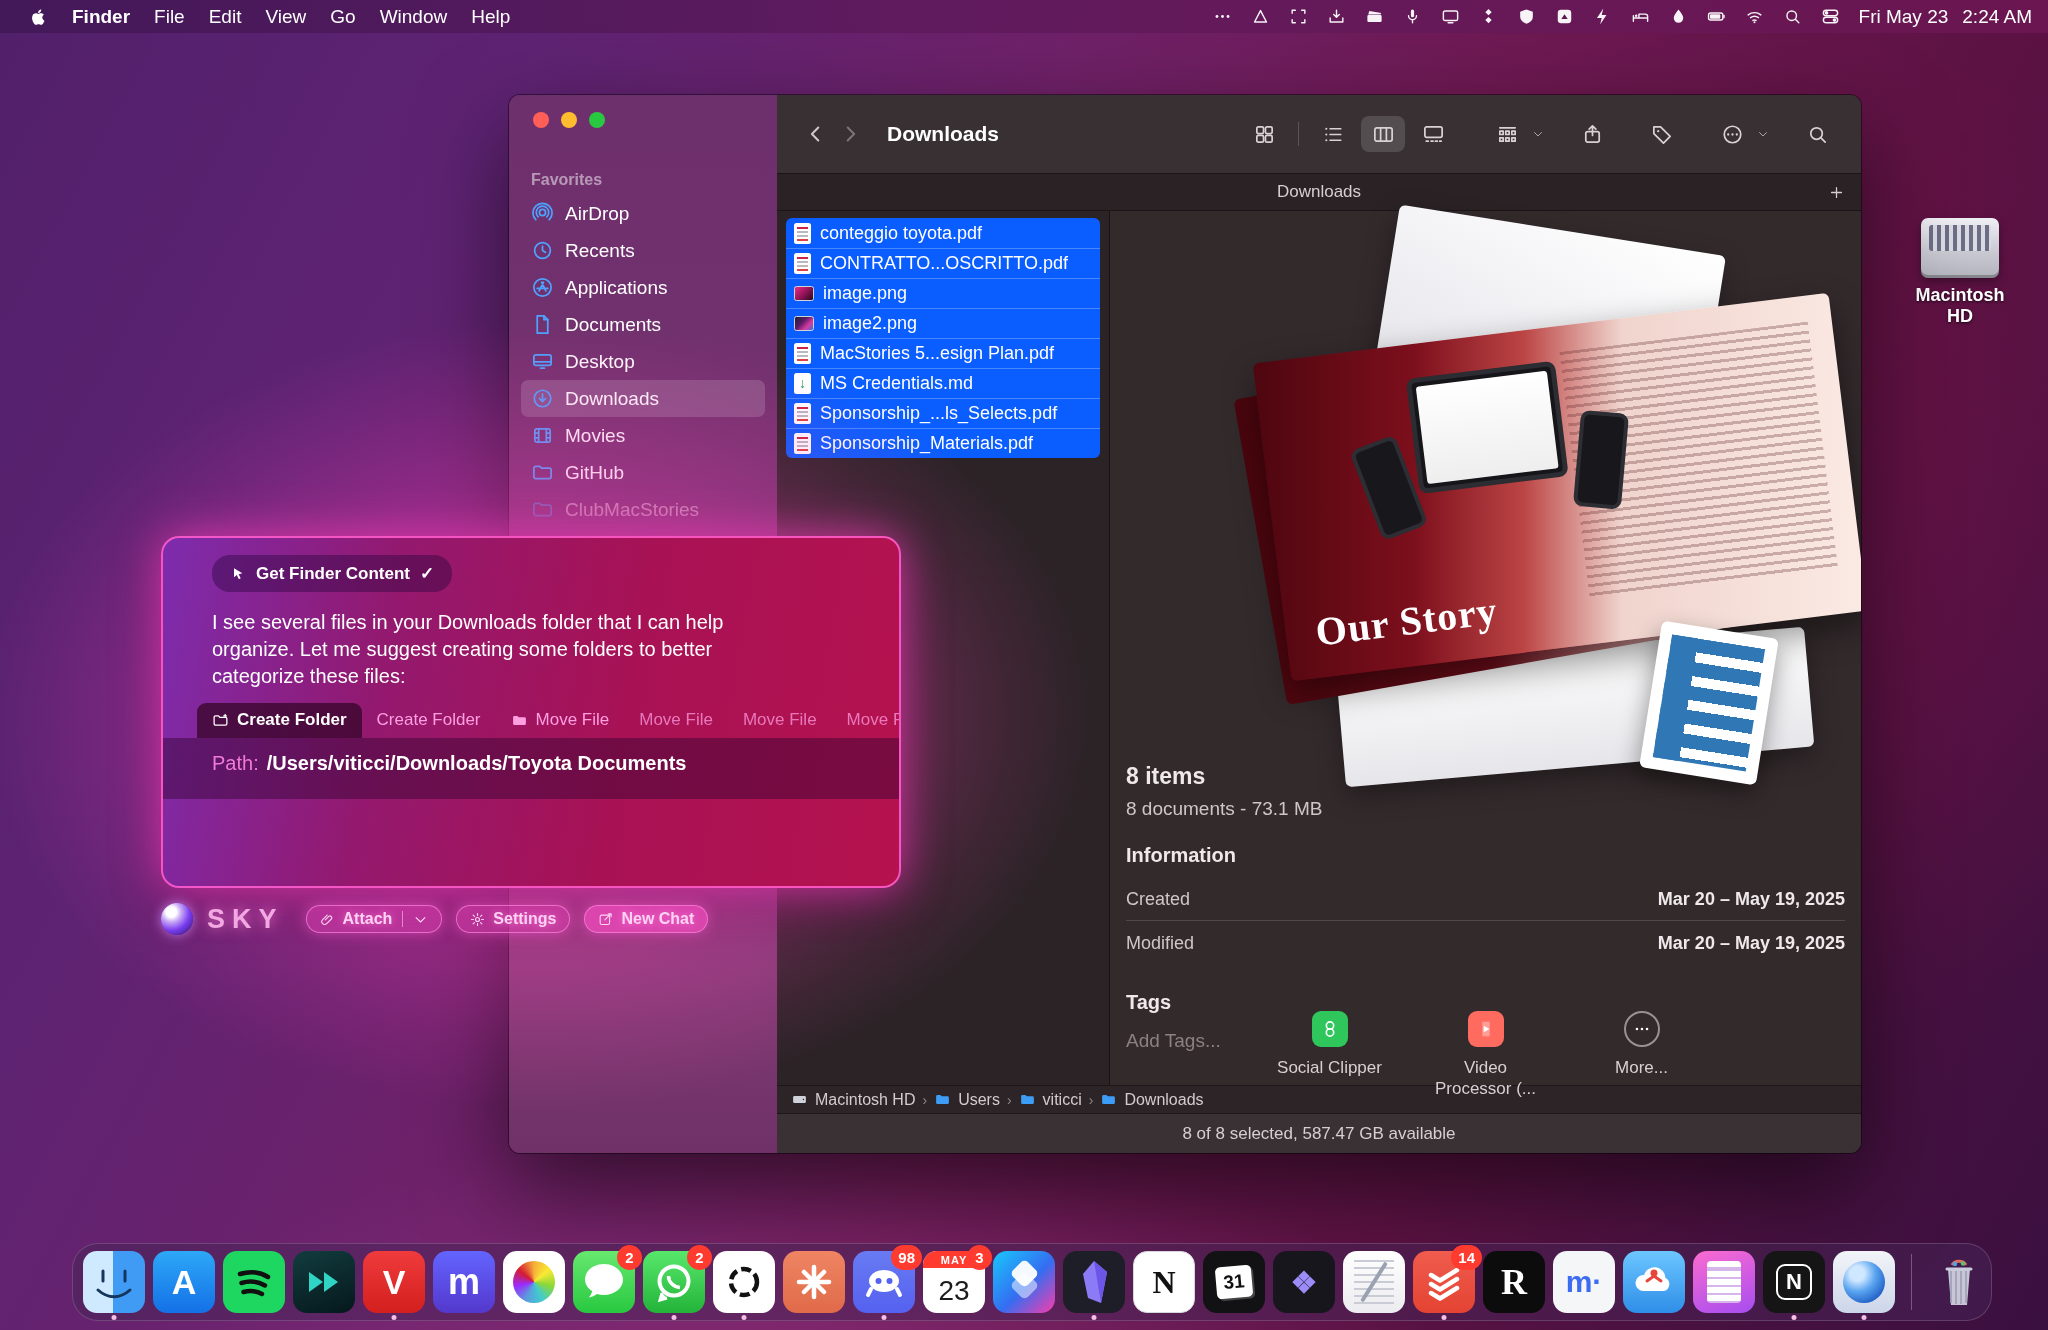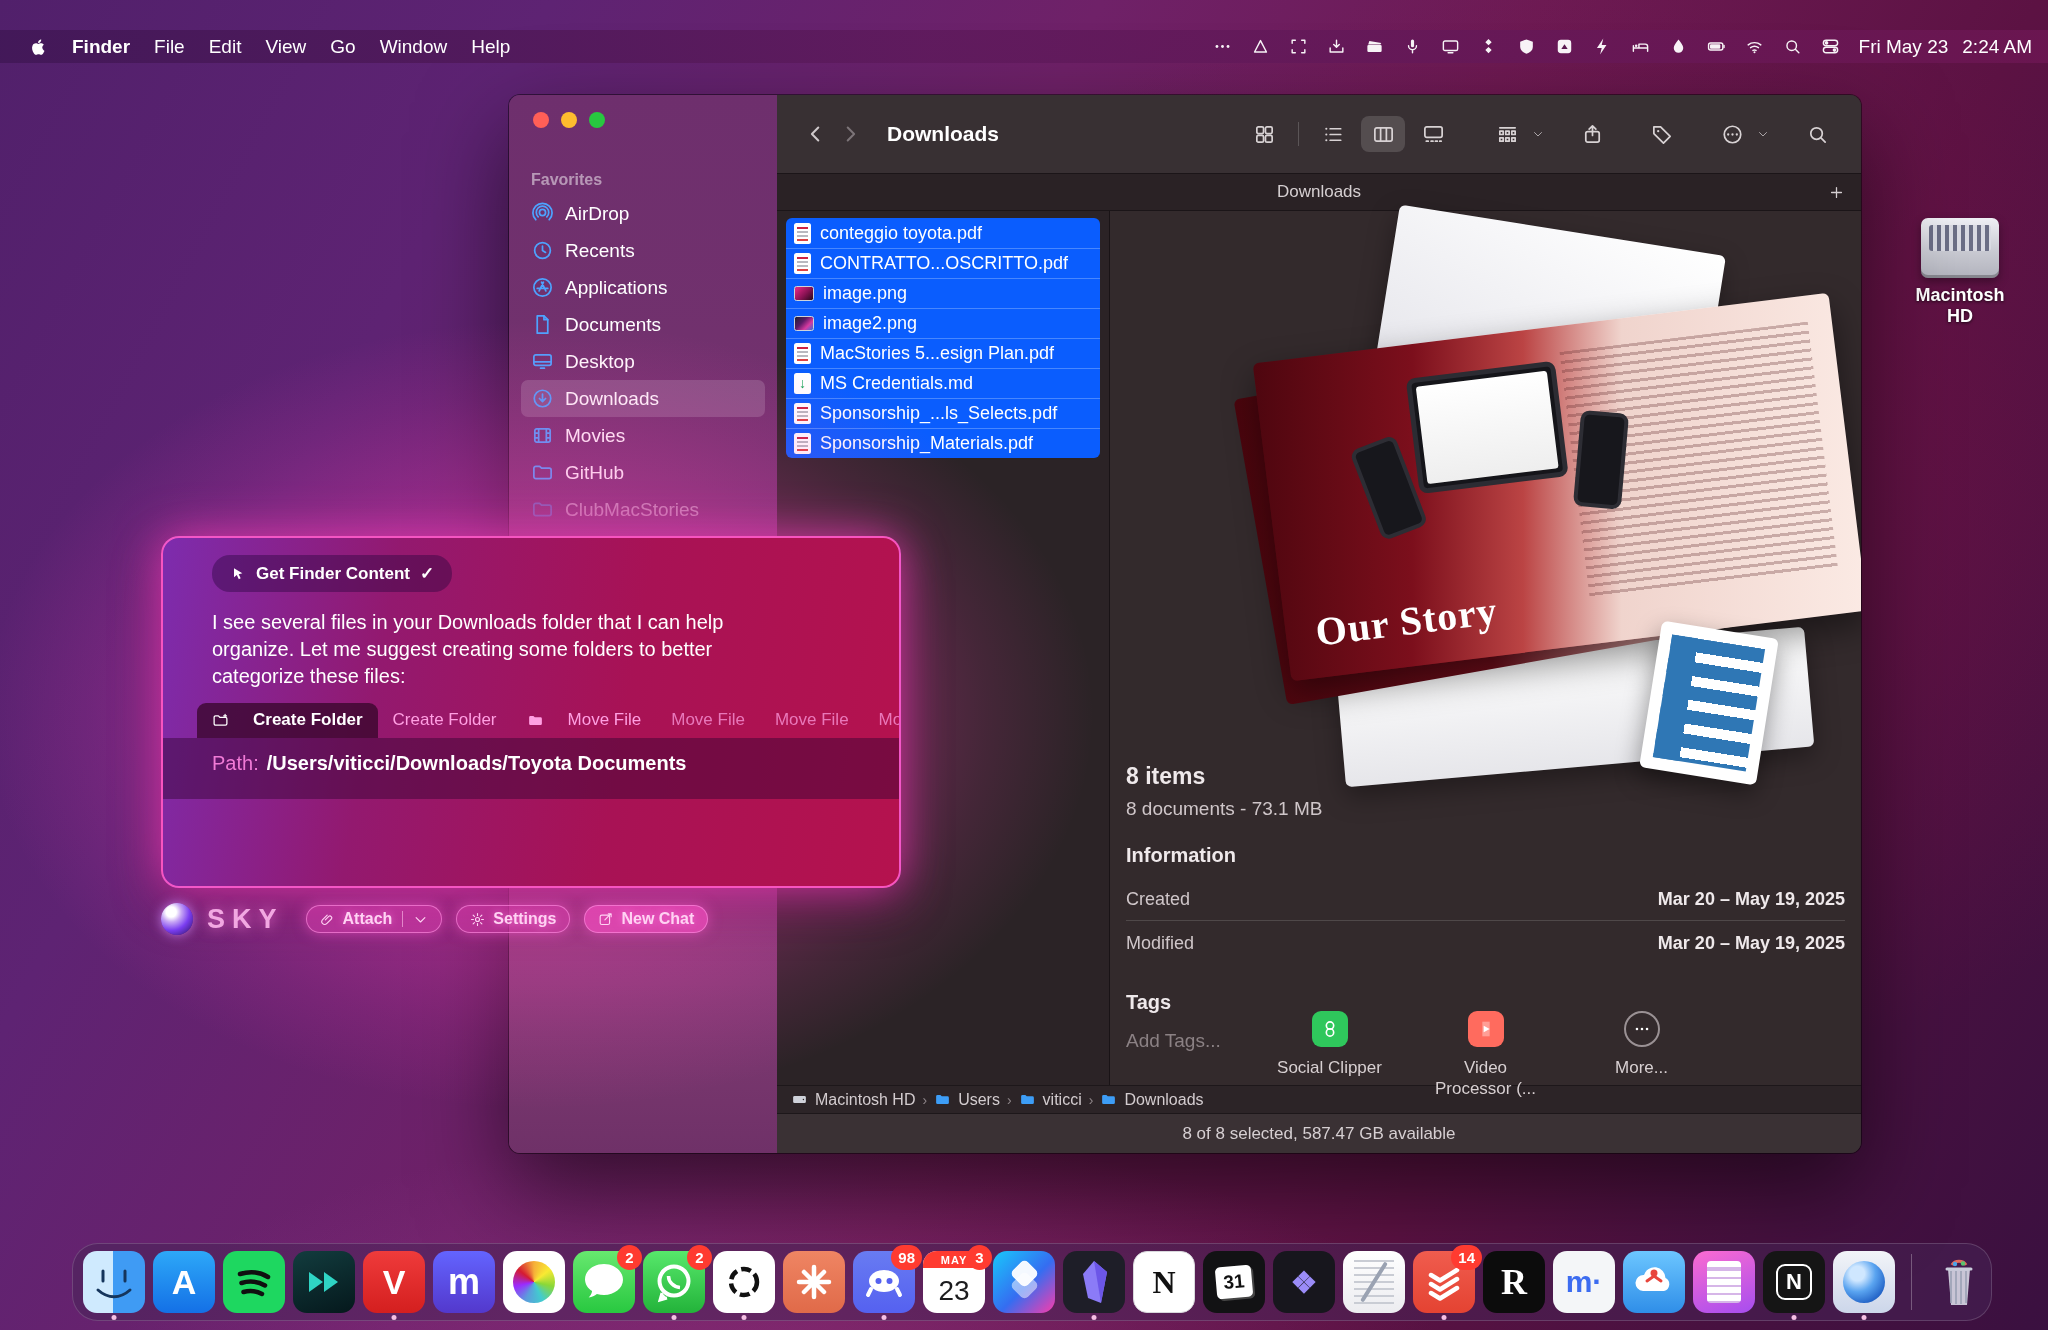--- a/index.html
+++ b/index.html
@@ -14,21 +14,21 @@
     color:#fff;
   }
   svg { display:block; }
   .ic { display:flex; align-items:center; justify-content:center; }
 
   
   #menubar {
     position:absolute; top:0; left:0; right:0; height:33px; z-index:90;
     display:flex; align-items:center; padding:0 16px;
     background:linear-gradient(90deg, rgba(66,24,88,.95), rgba(94,26,92,.88) 45%, rgba(108,22,82,.88));
-    font-size:19px; color:#fff;margin-top:30px;
+    font-size:19px; color:#fff;
   }
   .mb-left { display:flex; align-items:center; }
   .mb-item { padding:0 12px; }
   .mb-item.app { font-weight:bold; }
   .mb-apple svg { width:20px; height:20px; }
   .mb-right { margin-left:auto; display:flex; align-items:center; gap:19px; }
   .mb-right .st { width:19px; height:19px; opacity:.95; }
   .mb-clock { display:flex; gap:14px; font-size:19px; }
 
   
@@ -175,21 +175,21 @@
     box-shadow:0 0 46px rgba(255,70,195,.75), 0 18px 50px rgba(80,0,60,.45);
     overflow:hidden; }
   .as-q { display:flex; align-items:center; gap:12px; padding:24px 30px 0; font-size:19px; color:#ef86d8; }
   .as-q .ic { width:15px; height:15px; color:#e0aee0; flex:none; }
   .as-reply { padding:17px 30px 0 49px; font-size:20px; color:#fff; }
   .as-chip { margin:17px 0 0 49px; display:inline-flex; align-items:center; gap:10px;
     background:rgba(40,4,62,.42); border-radius:18px; padding:8px 18px; font-size:17px; font-weight:bold; color:#fff; }
   .as-chip .ic { width:16px; height:16px; }
   .as-msg { padding:17px 30px 0 49px; font-size:20px; line-height:1.35; color:#fff; max-width:660px; }
   .as-tabs { display:flex; align-items:flex-end; gap:0; margin-top:15px; padding:0 0 0 34px; height:33px; font-size:17px; }
-  .as-tab { padding:7px 15px 8px; color:#ff9fe2; display:flex; align-items:center; gap:24px; white-space:nowrap; }
+  .as-tab { padding:7px 15px 8px; color:#ff9fe2; display:flex; align-items:center; gap:8px; white-space:nowrap; }
   .as-tab .ic { width:17px; height:17px; }
   .as-tab.sel { background:rgba(56,6,44,.78); border-radius:9px 9px 0 0; color:#fff; font-weight:bold; }
   .as-tab.dim { opacity:.72; }
   .as-path { background:rgba(48,4,48,.45); padding:14px 30px 24px 49px; font-size:20px; }
   .as-path .pl { color:#f07ad6; margin-right:8px; }
   .as-path .pv { color:#fff; font-weight:bold; }
   .as-foot { display:flex; justify-content:flex-end; gap:16px; padding:17px 15px 0 0; }
 
   
   #brand { position:absolute; left:161px; top:903px; z-index:55; display:flex; align-items:center; gap:14px; }

